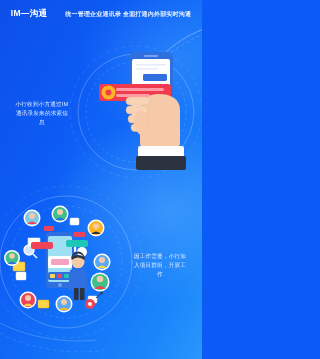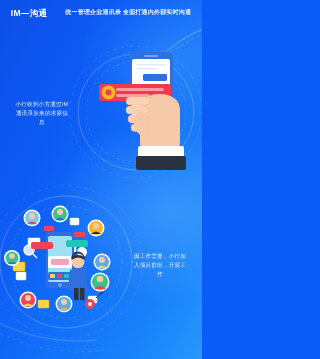--- a/index.html
+++ b/index.html
@@ -16,21 +16,21 @@
       radial-gradient(ellipse 150px 120px at 176px 60px, rgba(70,160,255,.45) 0%, rgba(70,160,255,0) 65%),
       linear-gradient(118deg,#0c4fe8 0%,#0d5cf5 34%,#1272f8 62%,#1b87fb 86%,#2a97fc 100%);
   }
 
   
   .header{
     position:absolute;top:0;left:0;right:0;height:28px;
     display:flex;align-items:center;justify-content:center;
     z-index:40;
   }
-  .hd-row{display:flex;align-items:flex-start;gap:18px;white-space:nowrap;}
+  .hd-row{display:flex;align-items:center;gap:18px;white-space:nowrap;}
   .hd-brand{
     font-size:8.5px;font-weight:bold;color:#ffffff;letter-spacing:.3px;
   }
   .hd-sub{
     font-size:6px;font-weight:bold;color:#eaf3ff;letter-spacing:.2px;
   }
 
   
   .deco{position:absolute;inset:0;z-index:5;pointer-events:none;}
 

